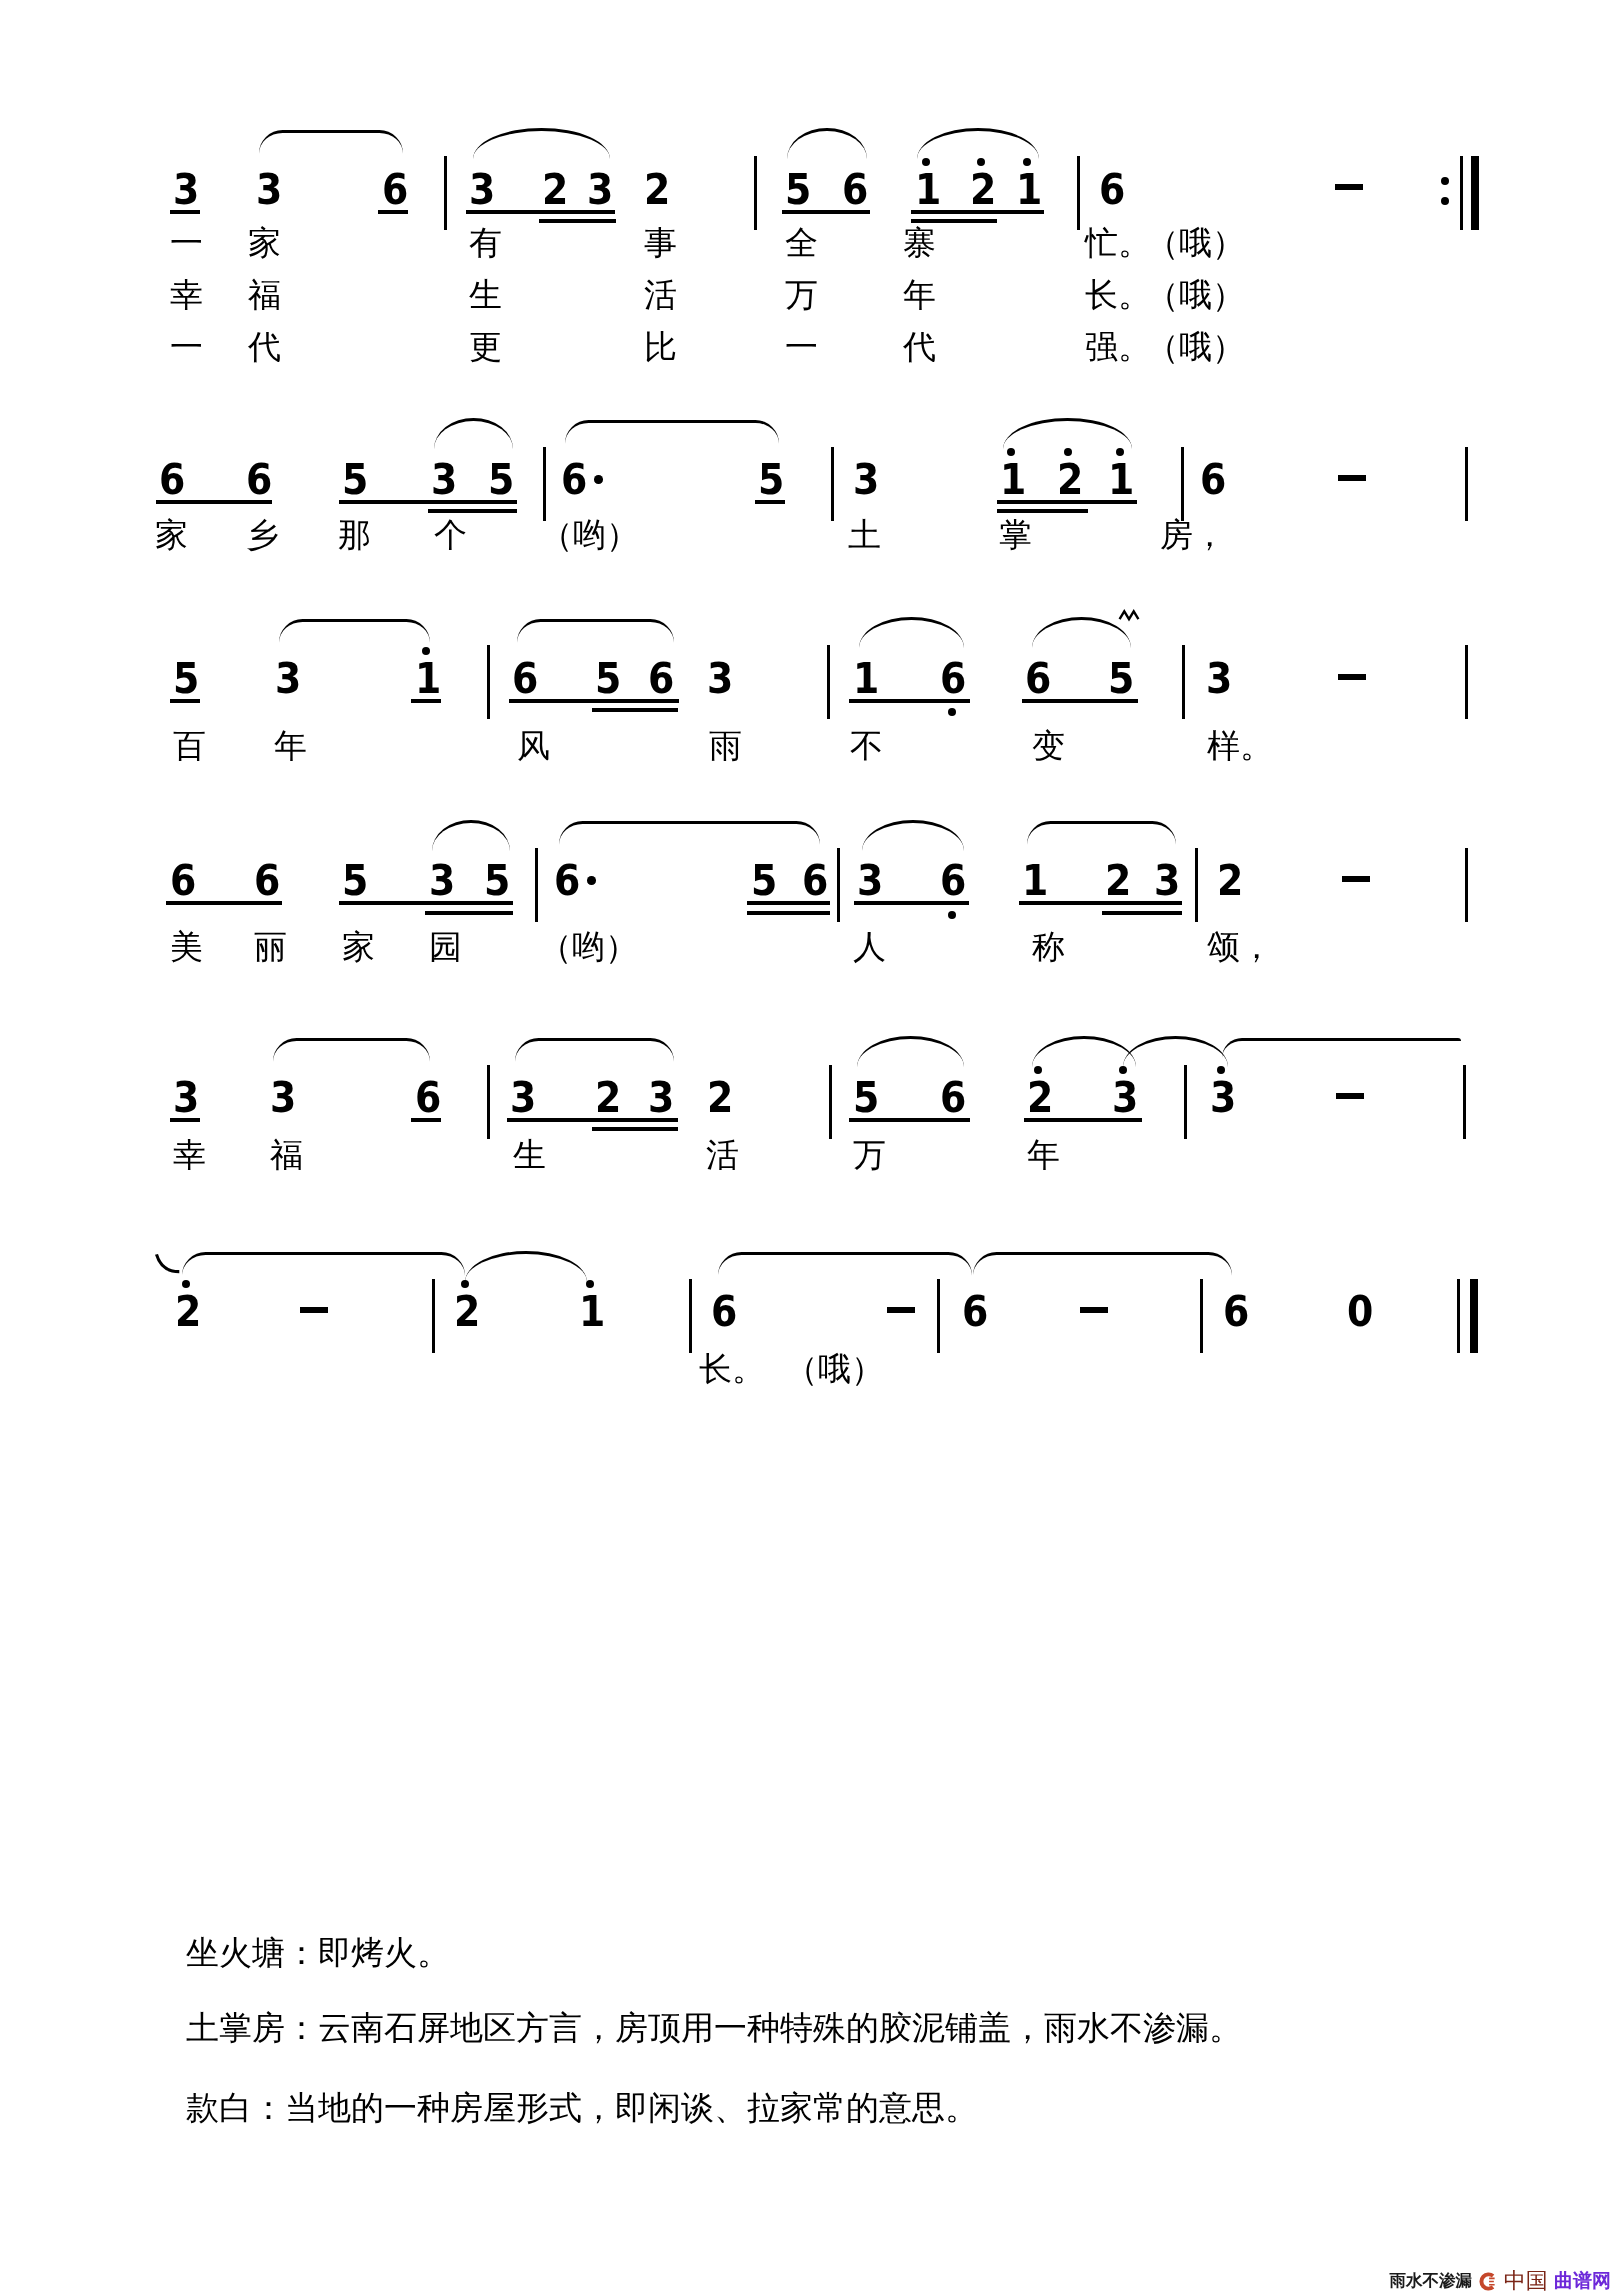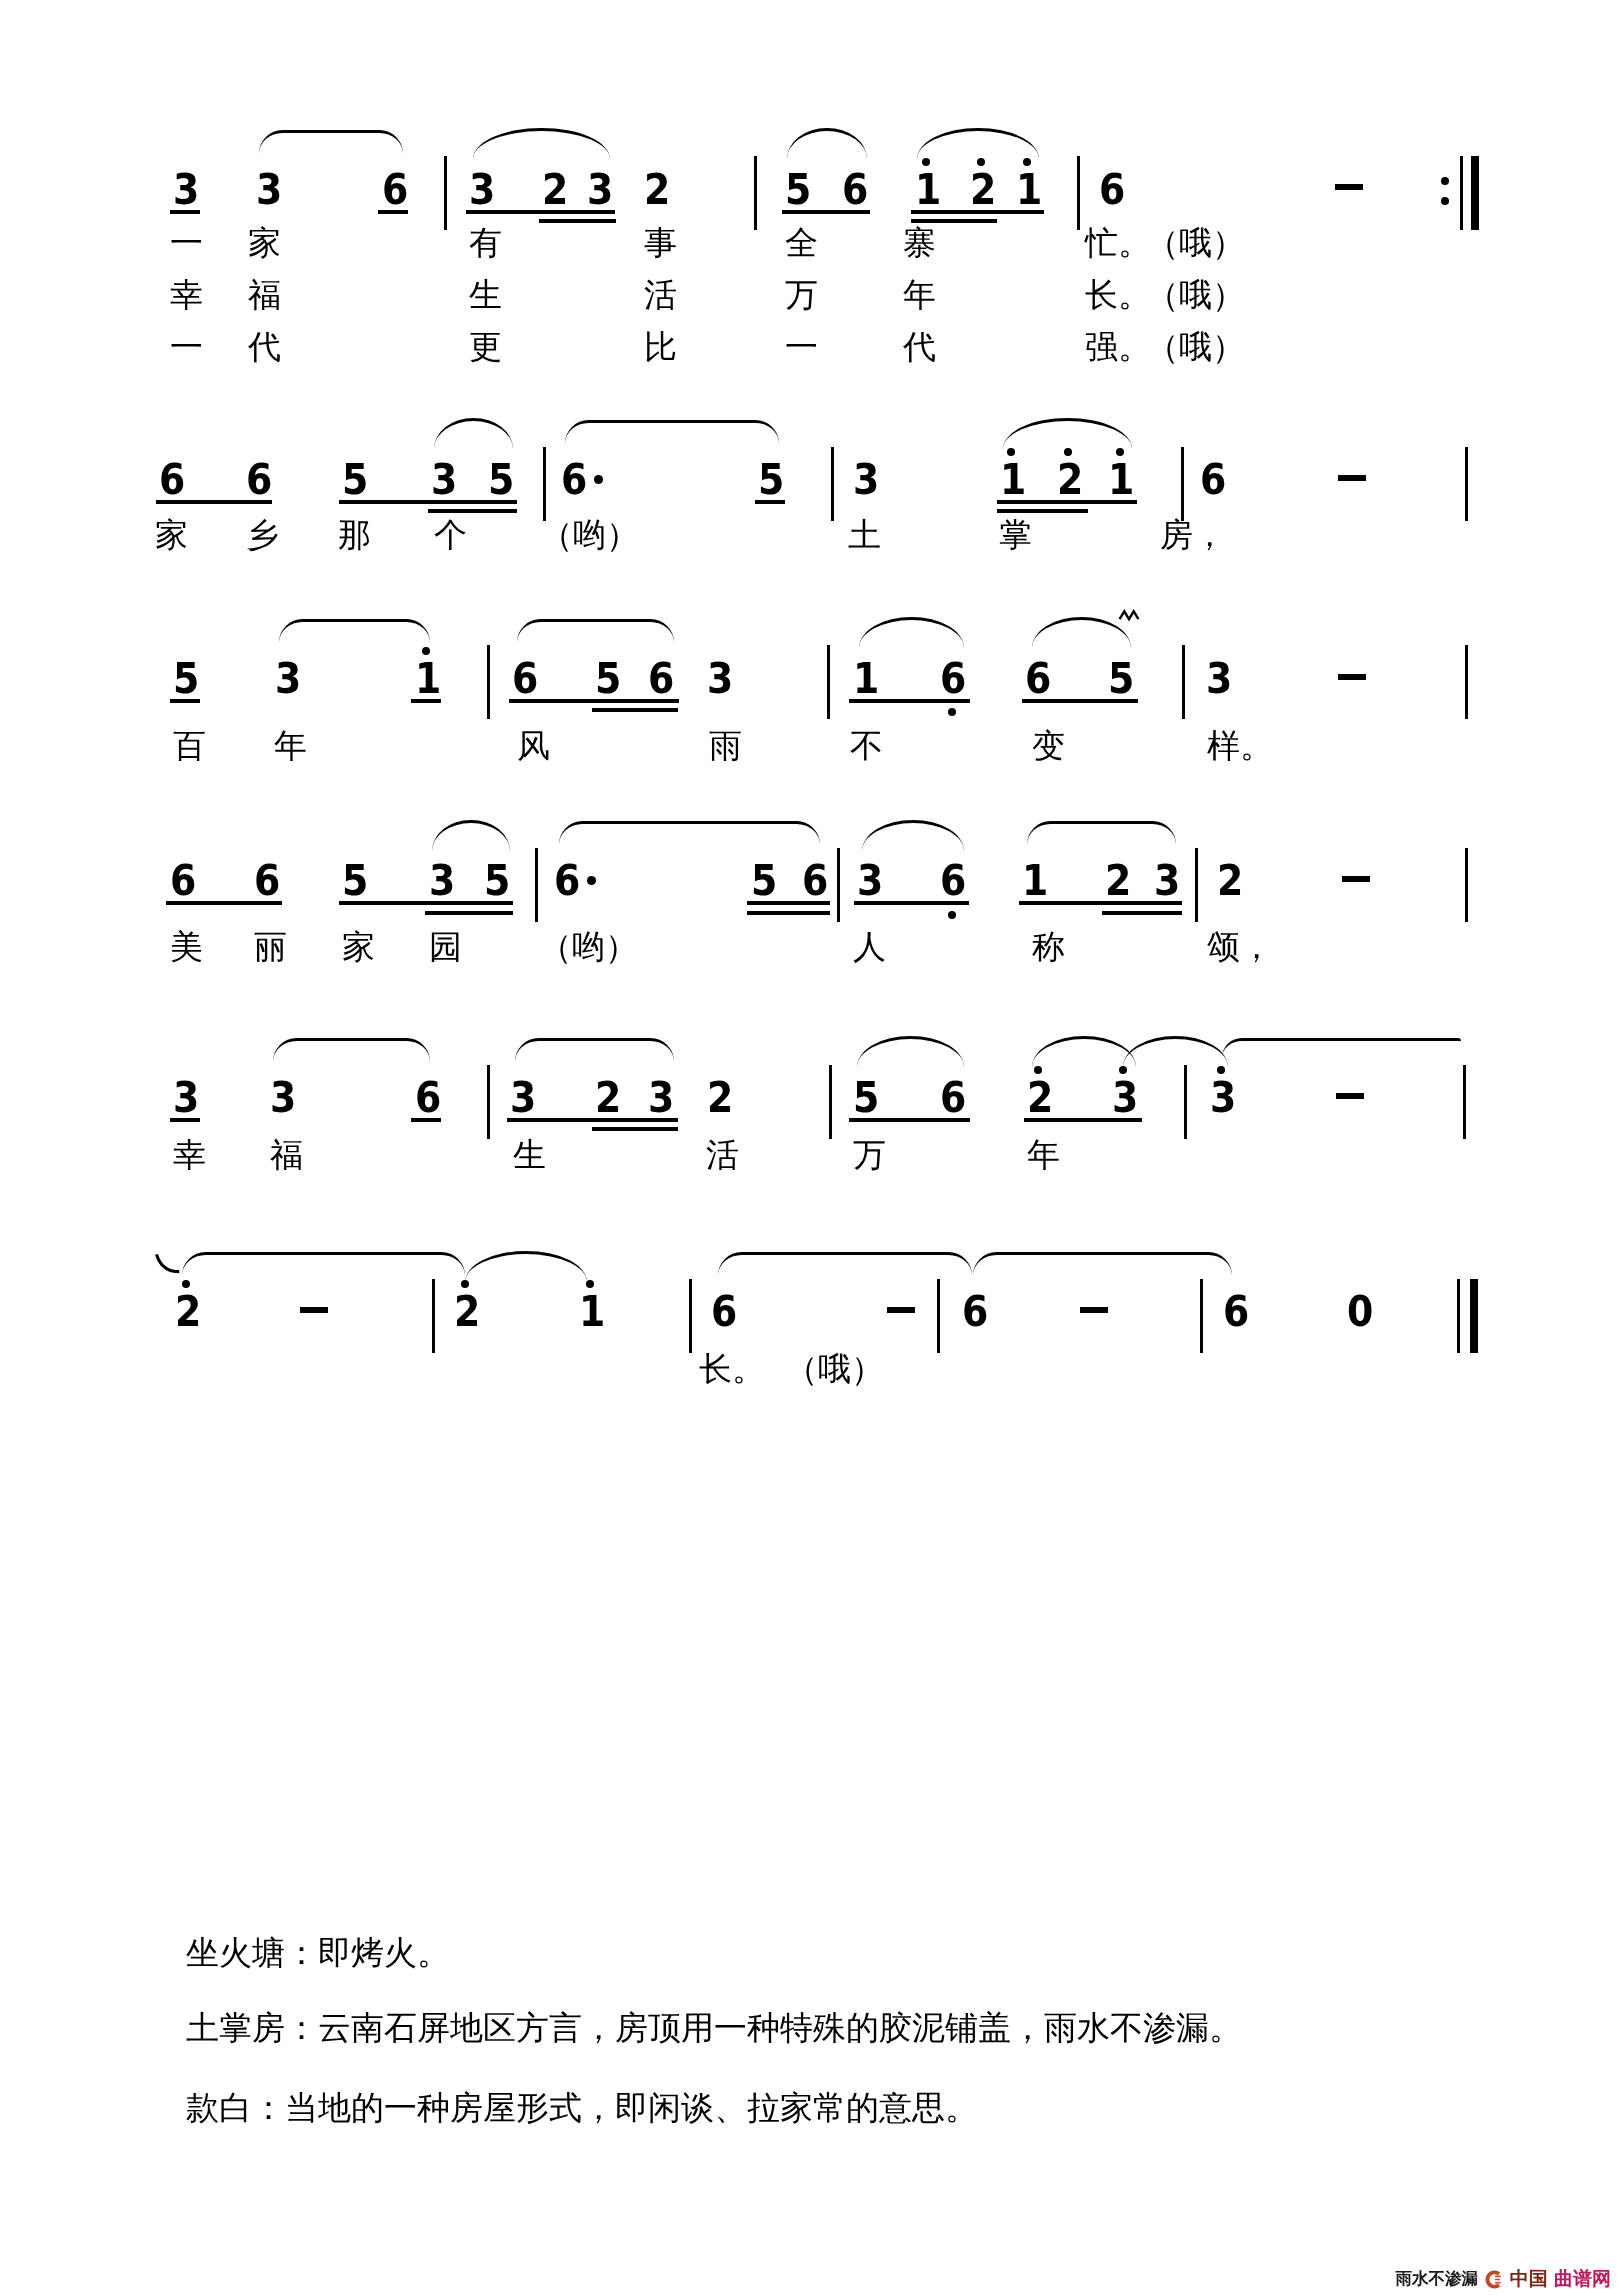--- a/index.html
+++ b/index.html
@@ -17,21 +17,21 @@
   .arc{position:absolute;border-top:3.9px solid #000;}
   .arc.round{height:28px;border-radius:50% 50% 0 0/100% 100% 0 0;}
   .arc.square{height:23.6px;border-radius:23.6px 23.6px 0 0;}
   .arc.flat{height:17.3px;border-radius:20.4px 3.1px 0 0;}
   .lyric{position:absolute;font-size:33px;line-height:1;
          font-family:"DejaVu Serif","Liberation Serif",serif;white-space:nowrap;}
   .fnote{position:absolute;left:186px;font-size:33px;line-height:1;
          font-family:"DejaVu Serif","Liberation Serif",serif;white-space:nowrap;}
   .watermark{position:absolute;right:11px;top:2266px;display:flex;align-items:center;gap:6.3px;
              font-size:16.5px;font-weight:600;white-space:nowrap;}
-  .wm-site1{font-weight:700;font-size:19px;}
+  .wm-site1{font-weight:400;font-size:22px;}
   .wm-site2{font-weight:800;font-size:19px;}
   svg{display:block;}
 </style>
 </head>
 <body>
 
 <div class="page">
   <div id="score">
       <div class="note" style="position: absolute; left: 173px; top: 169px;">3</div>
       <div class="note" style="position: absolute; left: 256px; top: 169px;">3</div>
@@ -290,16 +290,16 @@
 
   <div class="watermark">
     <span style="color: rgb(26, 26, 26);">雨水不渗漏</span>
     <span>
       <svg width="19" height="19" viewBox="0 0 24 24">
         <path d="M19 5 A9 9 0 1 0 19 19" stroke="#c5472b" stroke-width="5" fill="none"></path>
         <path d="M14 8h7 M14 12h6 M14 16h7" stroke="#c5472b" stroke-width="2" fill="none"></path>
       </svg>
     </span>
     <span class="wm-site1" style="color: rgb(123, 37, 22);">中国</span>
-    <span class="wm-site2" style="color: #be185d;">曲谱网</span>
+    <span class="wm-site2" style="color: #6d28d9;">曲谱网</span>
   </div>
 </div>
 
 
 </body></html>

